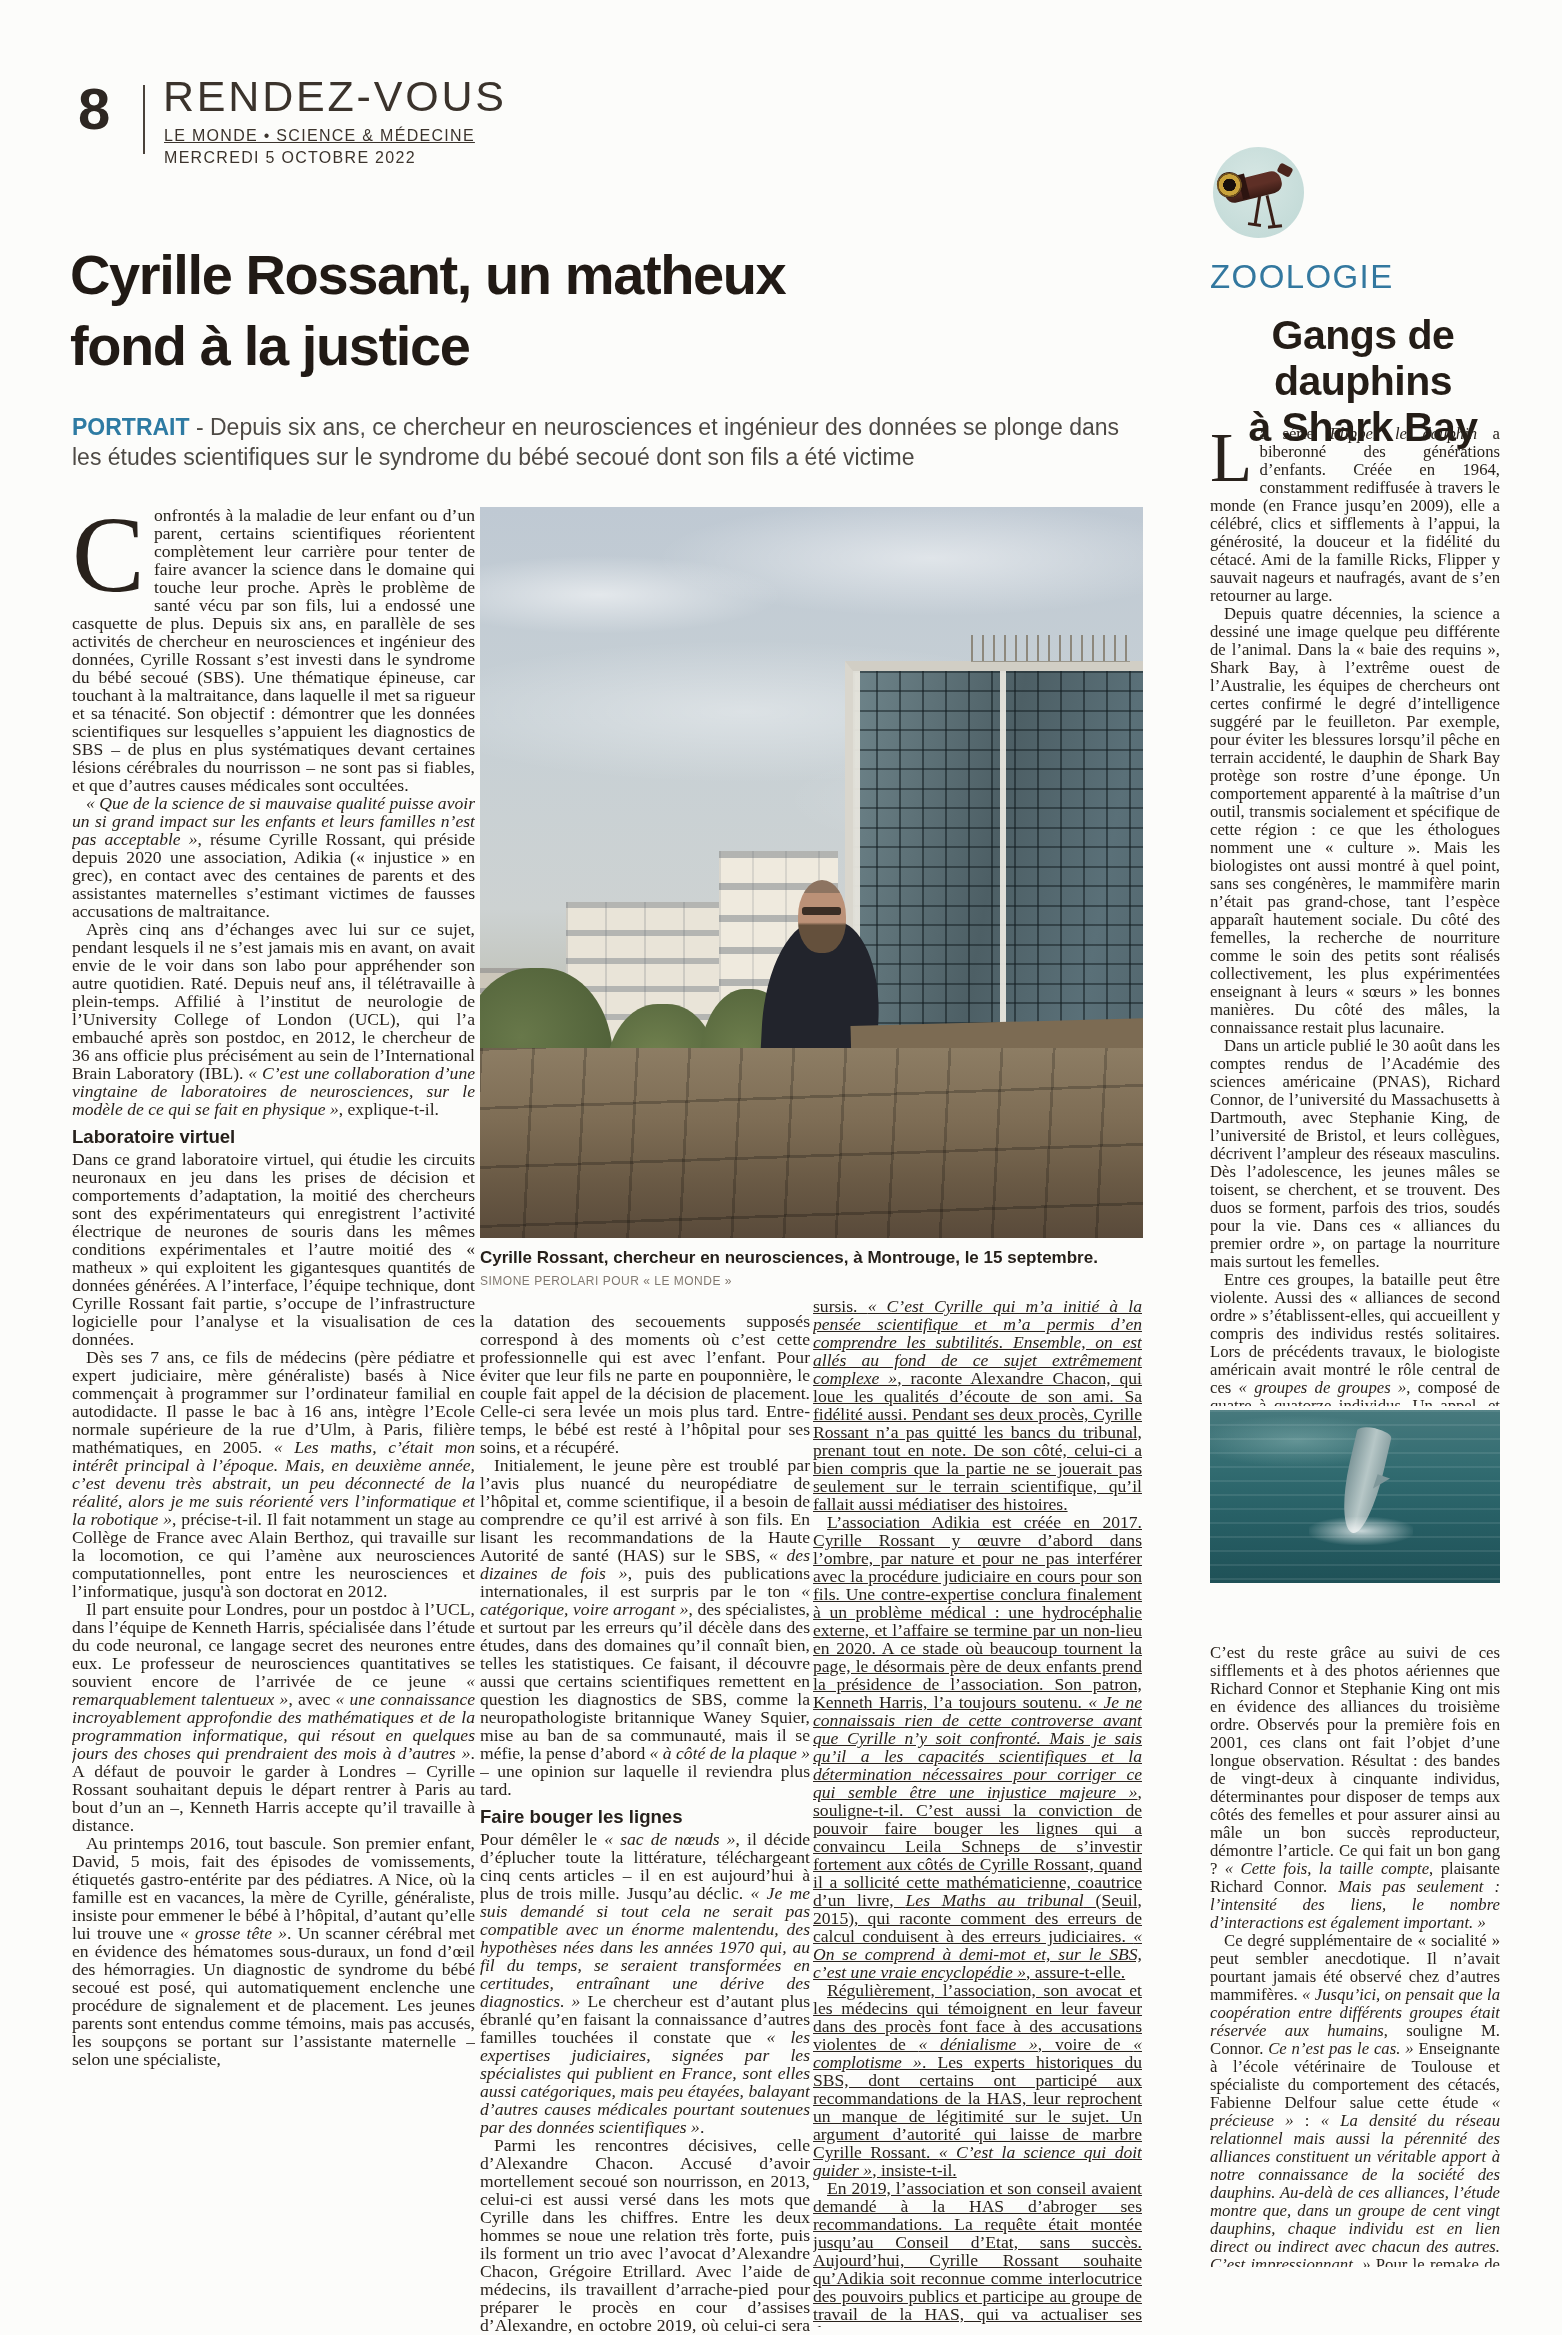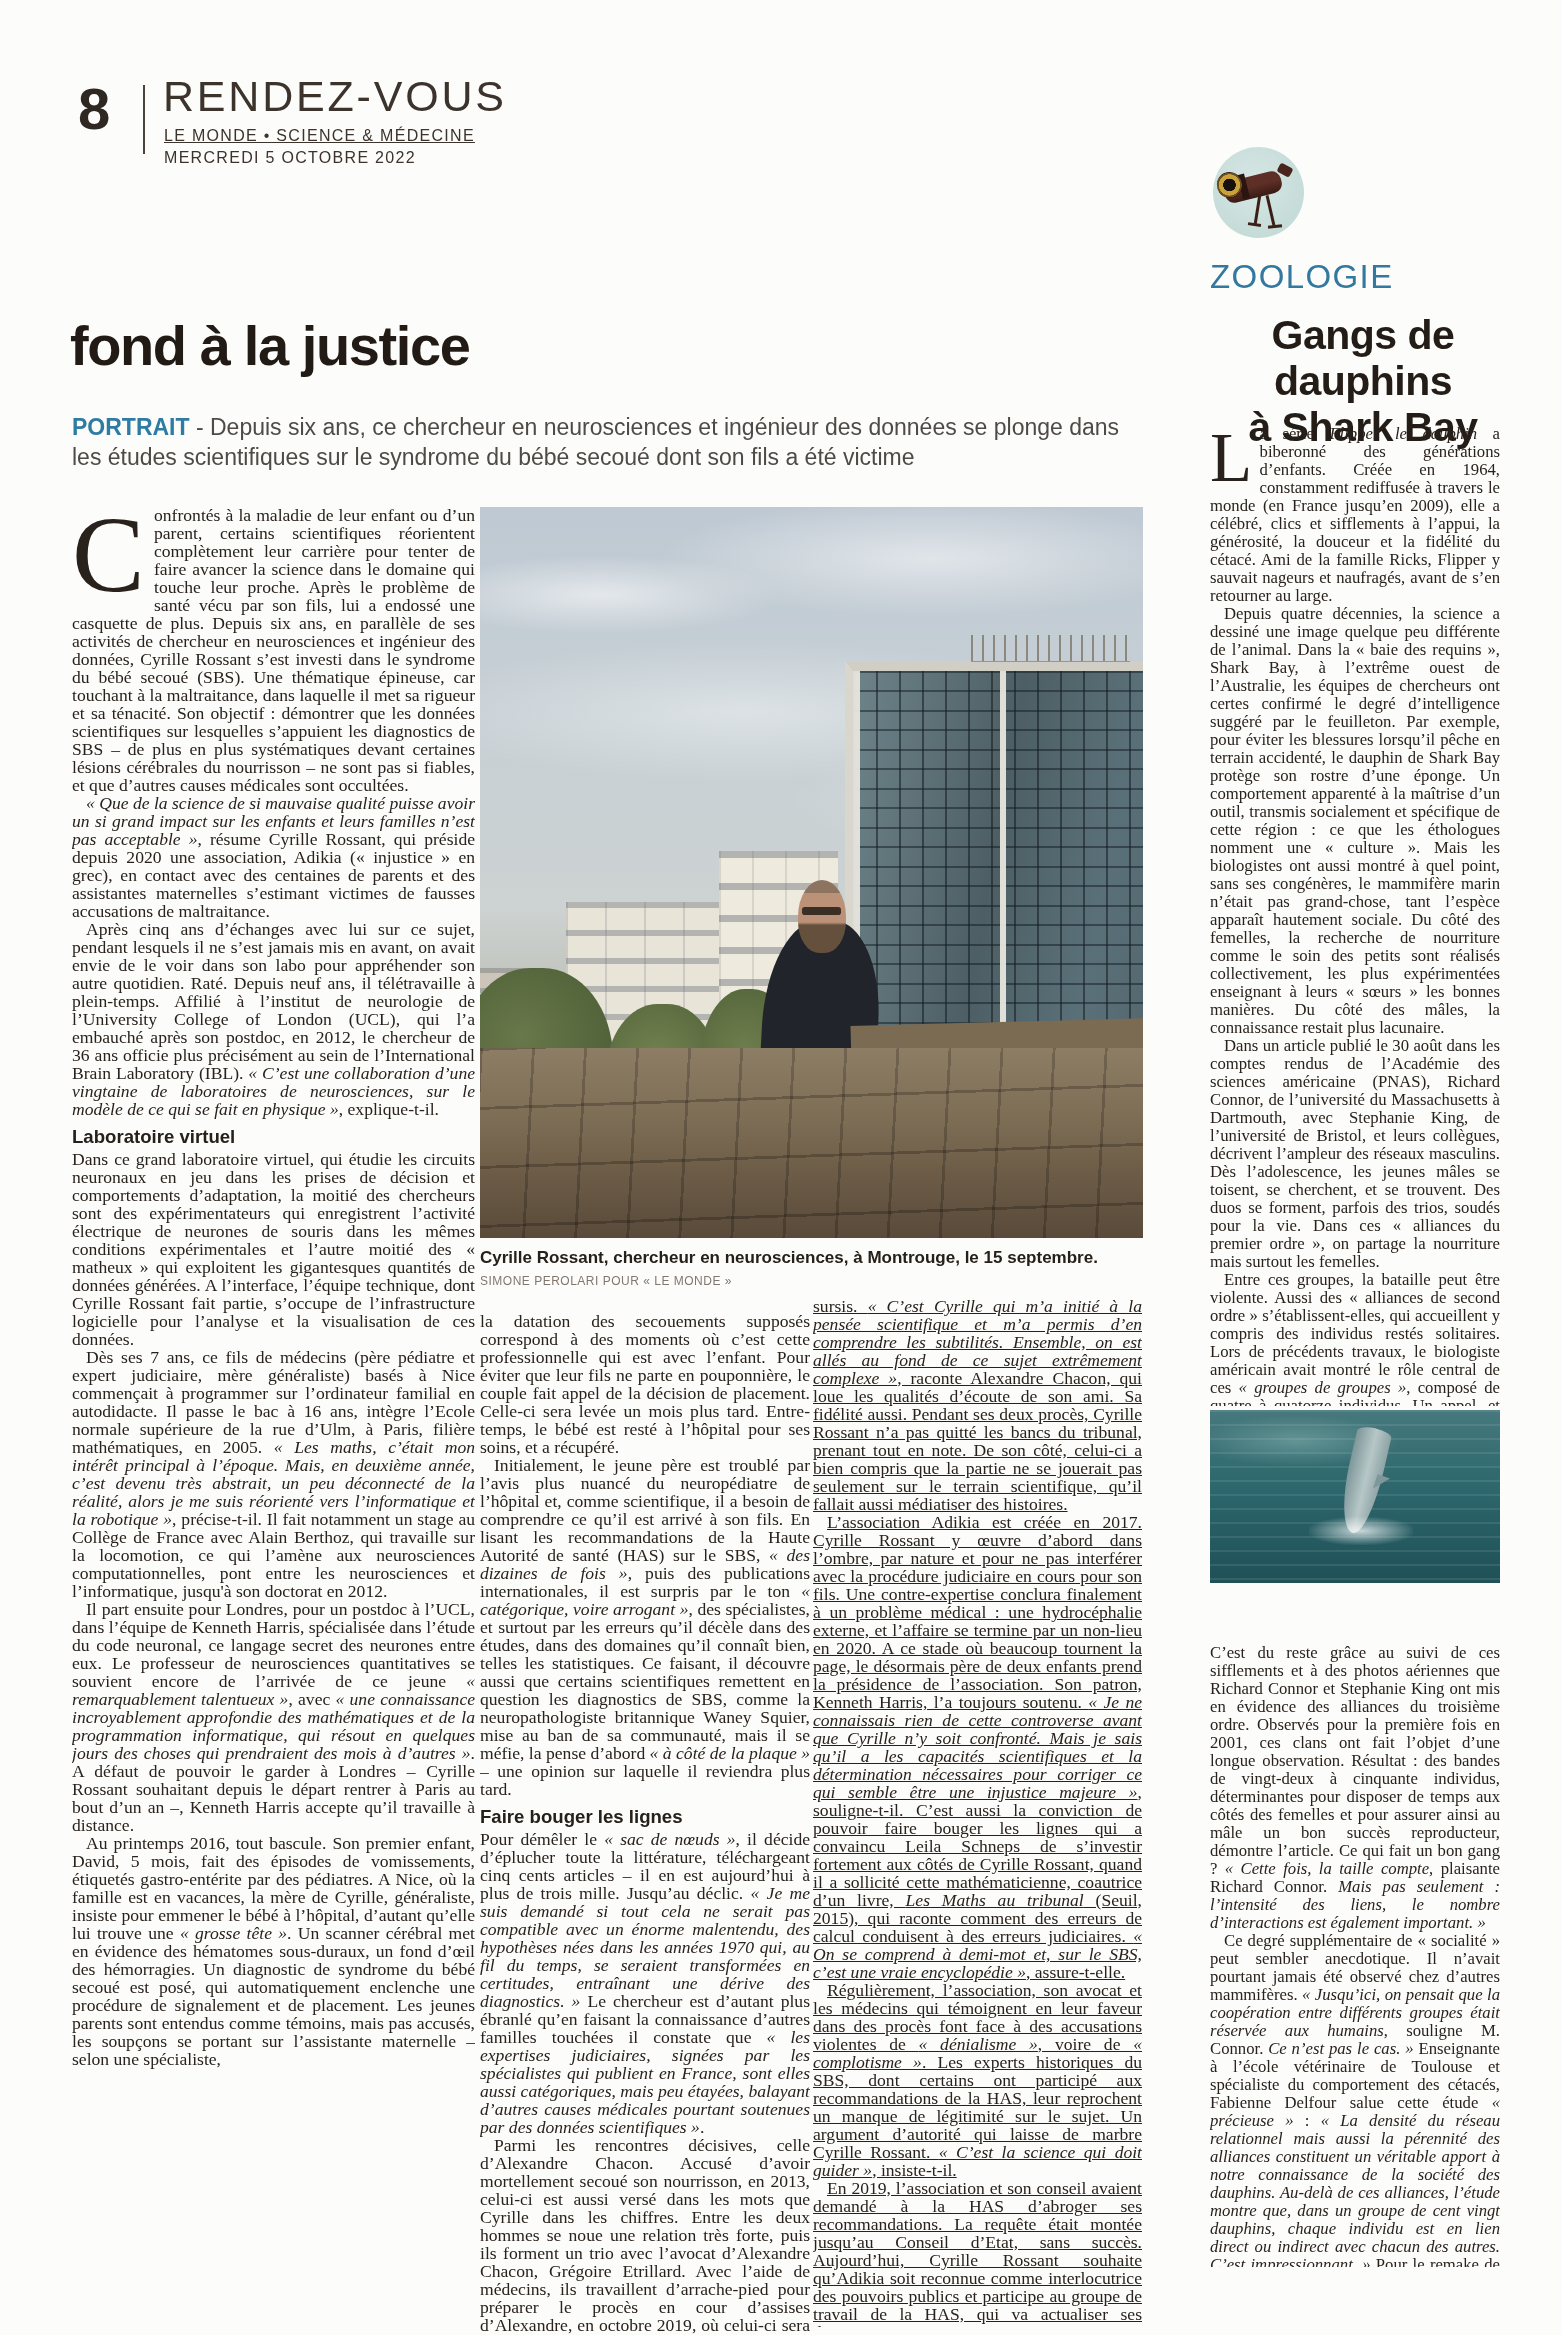--- a/index.html
+++ b/index.html
@@ -133,21 +133,21 @@
 <body>
 
 <div class="page">
 
   <div class="pagenum">8</div>
   <div class="hdr-rule"></div>
   <div class="hdr-section">RENDEZ-VOUS</div>
   <div class="hdr-edition">LE MONDE • SCIENCE &amp; MÉDECINE</div>
   <div class="hdr-date">MERCREDI 5 OCTOBRE 2022</div>
 
-  <h1 class="title"><br><span>fond à la justice</span></h1>
+  <h1 class="title"><span>Cyrille Rossant, un matheux</span><br><span>fond à la justice</span></h1>
 
   <p class="standfirst"><b class="kicker">PORTRAIT</b><span> - Depuis six ans, ce chercheur en neurosciences et ingénieur des données se plonge dans les études scientifiques sur le syndrome du bébé secoué dont son fils a été victime</span></p>
 
   <div class="photo">
     <div class="ph-sky"></div>
     <div class="ph-bldg-far"></div>
     <div class="ph-bldg-w1"></div>
     <div class="ph-bldg-w2b"></div>
     <div class="ph-glass"></div>
     <div class="ph-railing"></div>

